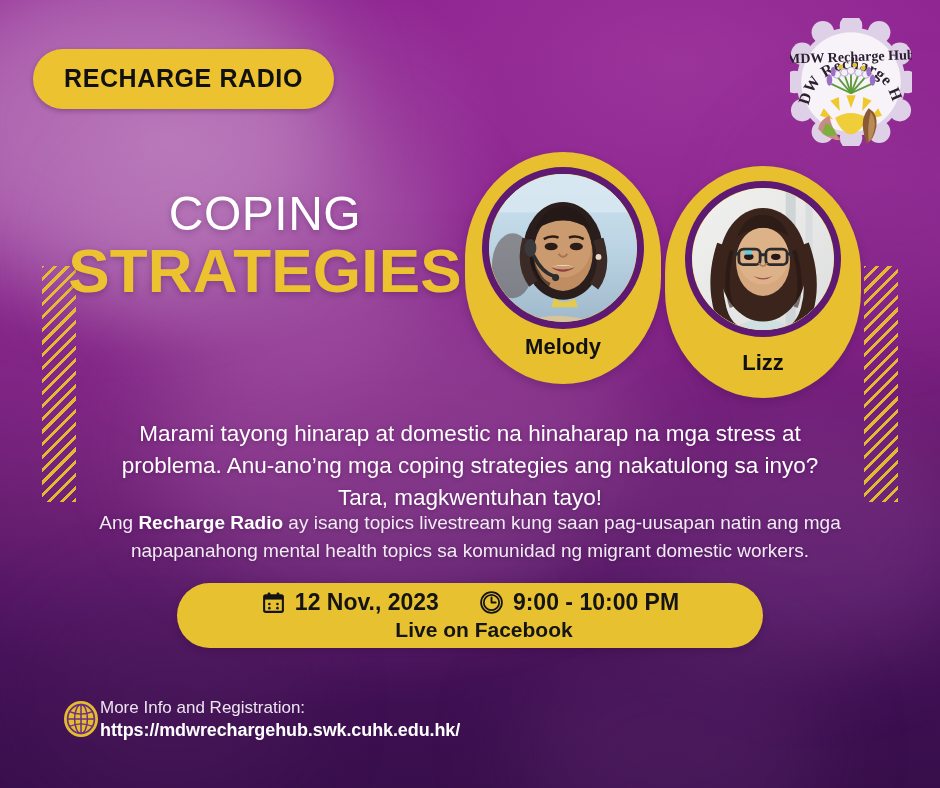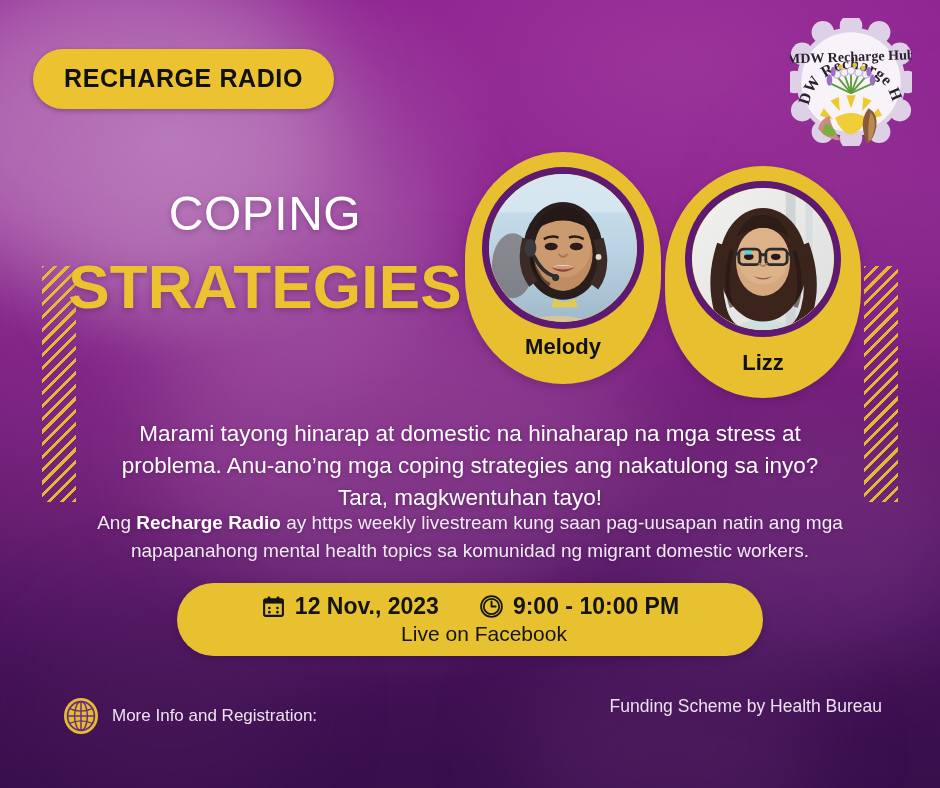--- a/index.html
+++ b/index.html
@@ -63,21 +63,21 @@
     position:absolute; left:50px; top:190px; width:430px;
     text-align:center; line-height:.98;
   }
   .headline .l1 {
     display:block; color:#ffffff; font-size:48px; font-weight:normal;
     letter-spacing:.5px;
     text-shadow:0 2px 6px rgba(45,8,60,.30);
   }
   .headline .l2 {
     display:block; color:#ecc231; font-size:62px; font-weight:bold;
-    letter-spacing:.2px; margin-top:20px;
+    letter-spacing:.2px; margin-top:4px;
     text-shadow:0 2px 6px rgba(45,8,60,.30);
   }
 
   
   .speaker { position:absolute; width:196px; height:232px; }
   .sp-1 { left:465px; top:152px; }
   .sp-2 { left:665px; top:166px; }
   .sp-oval {
     position:absolute; inset:0;
     background:#e8c02f;
@@ -110,37 +110,37 @@
     position:absolute; left:88px; top:509px; width:764px;
     text-align:center; color:#f2eaf4;
     font-size:19px; line-height:1.45;
     text-shadow:0 1px 4px rgba(45,8,60,.35);
   }
   .sub b { font-weight:bold; color:#ffffff; }
 
   
   .event {
     position:absolute; left:177px; top:583px;
-    width:586px; height:73px;
+    width:586px; height:65px;
     background:#e8c130; border-radius:38px;
     box-shadow:0 3px 7px rgba(40,8,55,.25);
     display:flex; flex-direction:column;
     align-items:center; justify-content:center;
     gap:2px;
   }
   .event-row { display:flex; align-items:center; justify-content:center; gap:40px; }
   .ev-item { display:flex; align-items:center; gap:9px; color:#141414;
              font-size:23px; font-weight:bold; }
   .ev-item svg { display:block; }
-  .event-sub { color:#141414; font-size:21px; font-weight:normal;margin-left:28px; }
+  .event-sub { color:#141414; font-size:21px; font-weight:bold;margin-left:28px; }
 
   
   .footer-left {
     position:absolute; left:62px; top:697px;
-    display:flex; align-items:center; gap:12px;
+    display:flex; align-items:center; 
   }
   .globe { width:38px; height:38px; flex:none; }
   .globe svg { display:block; }
   .fl-text { line-height:1.28; }
   .fl-text .t1 { color:#ede4f0; font-size:17px; }
   .fl-text .t2 { color:#ffffff; font-size:18px; font-weight:bold; letter-spacing:-.1px; }
 
   .footer-right {
     position:absolute; right:58px; top:695px;
     text-align:right; color:#ece2ef;
@@ -330,21 +330,21 @@
           <path d="M44,84 q7,5 14,0 l2,6 h-18z" fill="#e2c94f"></path>
         </g>
       </svg>
     </div>
     <div class="sp-name">Melody</div>
   </div>
 
   <div class="lede">Marami tayong hinarap at domestic na hinaharap na mga stress at problema. Anu-ano’ng mga coping strategies ang nakatulong sa inyo? Tara, magkwentuhan tayo!</div>
 
   <div class="sub">
-    <span>Ang </span><b>Recharge Radio</b><span> ay https weekly livestream kung saan pag-uusapan natin ang mga napapanahong mental health topics sa komunidad ng migrant domestic workers.</span>
+    <span>Ang </span><b>Recharge Radio</b><span> ay isang topics livestream kung saan pag-uusapan natin ang mga napapanahong mental health topics sa komunidad ng migrant domestic workers.</span>
   </div>
 
   <div class="event">
     <div class="event-row">
       <div class="ev-item">
         <span>
           <svg width="25" height="25" viewBox="0 0 24 24" aria-hidden="true">
             <rect x="3" y="5" width="18" height="16" rx="1.6" fill="none" stroke="#141414" stroke-width="2"></rect>
             <rect x="3" y="5" width="18" height="4.2" fill="#141414"></rect>
             <rect x="6.4" y="2.4" width="2.6" height="4" rx="1" fill="#141414"></rect>
@@ -380,20 +380,20 @@
         <ellipse cx="19" cy="19" rx="13.4" ry="14.4" fill="none" stroke="#6a2e86" stroke-width="1.7"></ellipse>
         <ellipse cx="19" cy="19" rx="6.4" ry="14.4" fill="none" stroke="#6a2e86" stroke-width="1.5"></ellipse>
         <path d="M5.6 19 H32.4" stroke="#6a2e86" stroke-width="1.5"></path>
         <path d="M7.6 11.6 q11.4 5 22.8 0" fill="none" stroke="#6a2e86" stroke-width="1.4"></path>
         <path d="M7.6 26.4 q11.4 -5 22.8 0" fill="none" stroke="#6a2e86" stroke-width="1.4"></path>
         <path d="M19 4.6 V33.4" stroke="#6a2e86" stroke-width="1.5"></path>
       </svg>
     </span>
     <span class="fl-text">
       <span class="t1" style="display:block">More Info and Registration:</span>
+      <span class="t2" style="display:block">https://mdwrechargehub.swk.cuhk.edu.hk/</span>
     </span>
   </div>
 
   <div class="footer-right">
-    <div>Funding Scheme by Health Bureau</div>
   </div>
 
 </div>
 
 </body></html>

